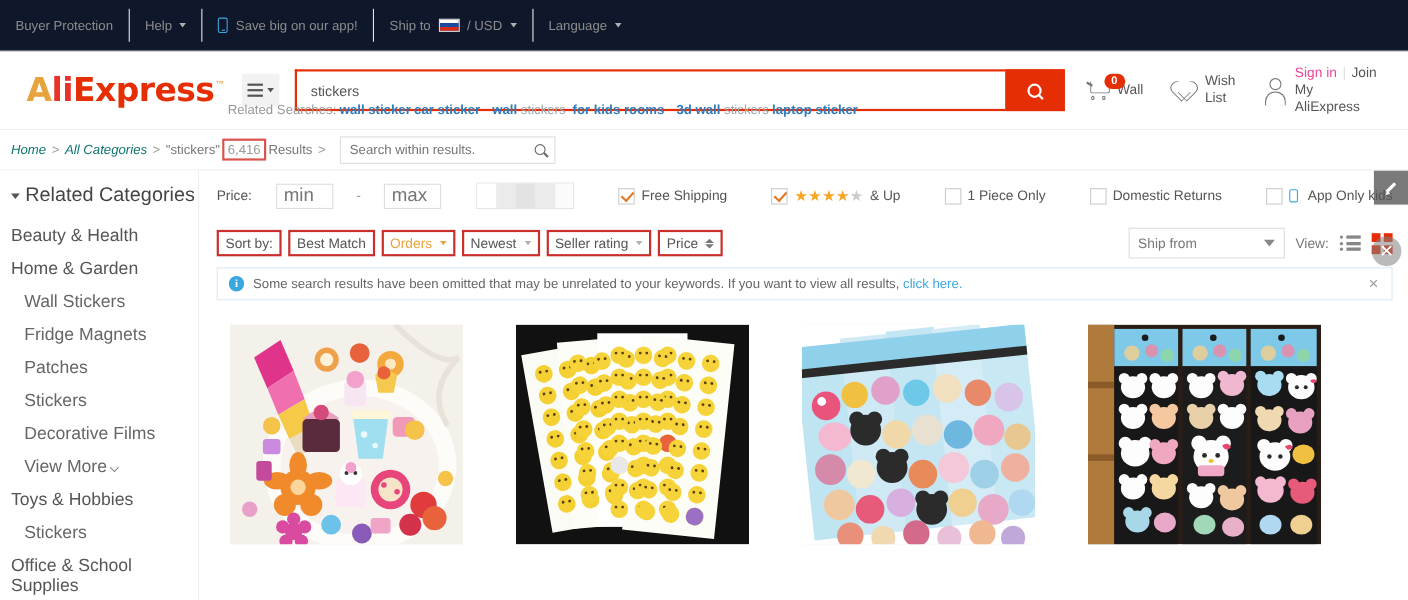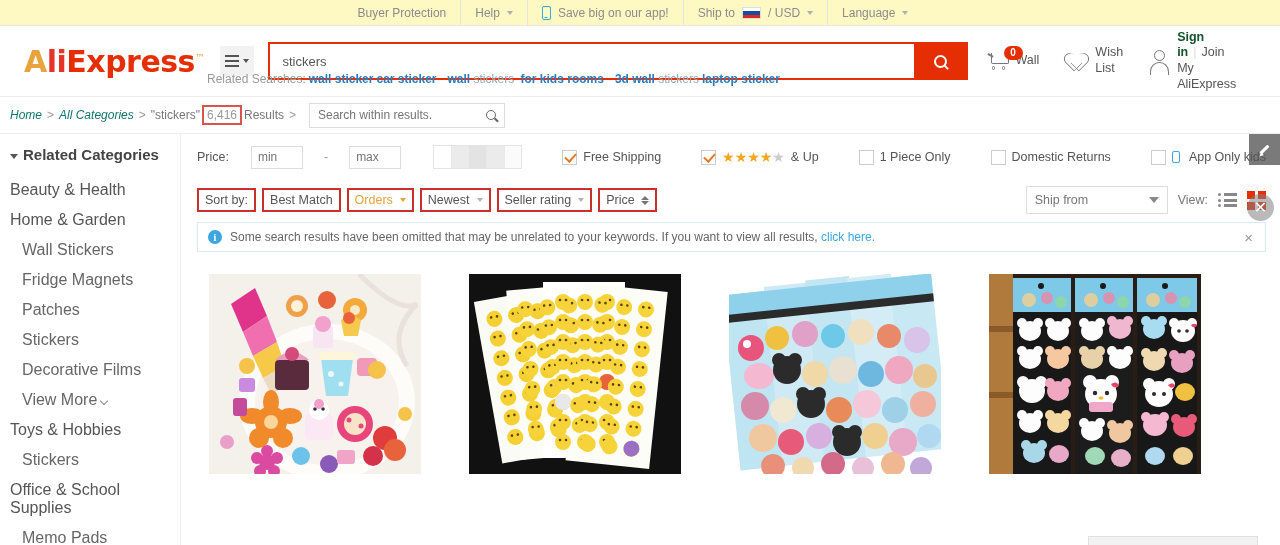--- a/index.html
+++ b/index.html
@@ -7,26 +7,26 @@
     width: 1280px; height: 545px;
     overflow: hidden;
     background: #fff;
     font-family: "Liberation Sans", sans-serif;
     font-size: 12px;
     color: #333;
   }
 
   
   .topbar {
-    height: 26px;
-    background: #fef9c3;
+    height: 47px;
+    background: #0f172a;
     border-bottom: 1px solid #e8e8e8;
     display: flex;
     align-items: center;
-    justify-content: center;
+    justify-content: flex-start;
     padding-right: 14px;
   }
   .topbar-item {
     display: flex;
     align-items: center;
     gap: 4px;
     height: 30px;
     padding: 0 14px;
     color: #8c8c8c;
     font-size: 12px;
@@ -238,21 +238,21 @@
     width: 11px; height: 11px;
     border: 1.7px solid #777; border-radius: 50%;
   }
   .person .body2 {
     position: absolute; left: 1px; top: 13px;
     width: 19px; height: 13px;
     border: 1.7px solid #777;
     border-bottom: none;
     border-radius: 10px 10px 0 0;
   }
-  .signin { font-weight: bold; color: #14532d; }
+  .signin { font-weight: normal; color: #ec4899; }
   .divider-v { color: #ddd; margin: 0 5px; font-weight: normal; }
   .join { color: #555; font-weight: normal; }
 
   
   .crumbbar {
     height: 38px;
     border-top: 1px solid #eee;
     border-bottom: 1px solid #eee;
     background: #fff;
     display: flex;
@@ -299,22 +299,22 @@
   
   .page { display: flex; height: 438px; }
   .sidebar {
     width: 181px;
     border-right: 1px solid #eee;
     padding: 12px 0 0 10px;
     flex: none;
     background: #fff;
   }
   .side-title {
-    font-size: 15px;
-    font-weight: bold;
+    font-size: 18px;
+    font-weight: normal;
     color: #444;
     margin-bottom: 12px;
     cursor: pointer;
   }
   .tri-dn {
     display: inline-block;
     width: 0; height: 0;
     border-left: 4px solid transparent;
     border-right: 4px solid transparent;
     border-top: 5px solid #555;
@@ -341,21 +341,21 @@
     align-items: center;
     height: 46px;
     font-size: 12.5px;
     color: #555;
     gap: 16px;
   }
   .price-label { color: #555; margin-right: 6px; }
   .pin {
     width: 52px; height: 23px;
     border: 1px solid #ddd;
-    font-size: 12px; color: #aaa;
+    font-size: 17px; color: #aaa;
     padding: 0 6px;
     outline: none; background: #fff;
     font-family: "Liberation Sans", sans-serif;
   }
   .dash { margin: 0 5px; color: #999; }
   .histo {
     display: flex; align-items: flex-end;
     margin-left: 16px;
     width: 92px; height: 24px;
     border: 1px solid #e4e4e4;

